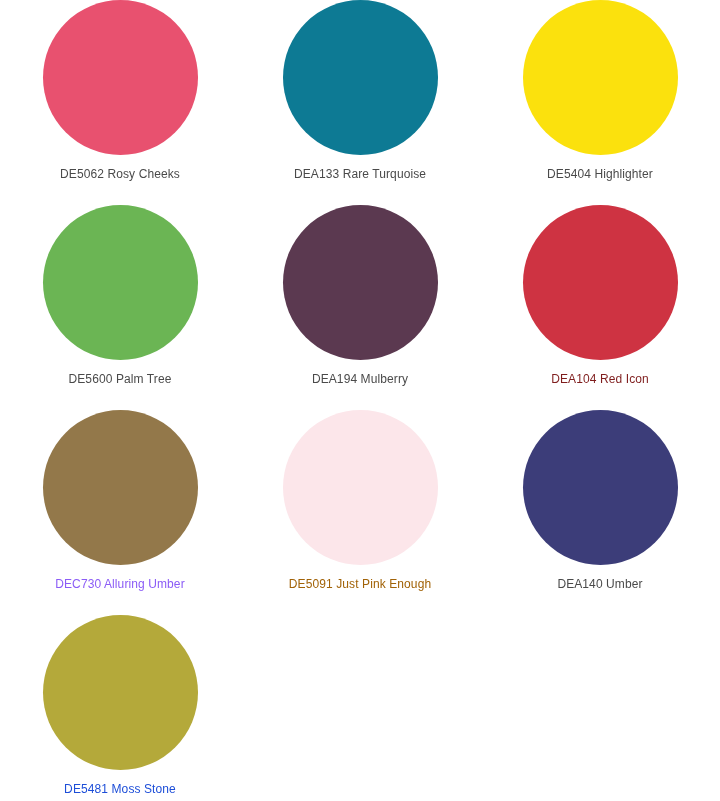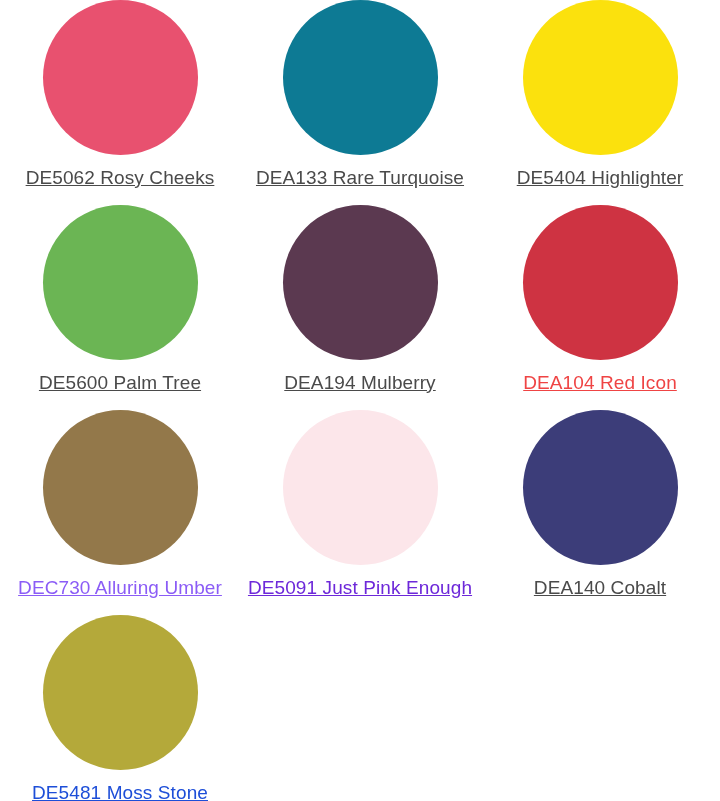--- a/index.html
+++ b/index.html
@@ -30,27 +30,26 @@
   }
   .swatch-circle {
     width: 155px;
     height: 155px;
     border-radius: 50%;
     margin-top: 0px;
     flex: 0 0 auto;
   }
   .swatch-label {
     margin-top: 13px;
-    font-size: 19px;
+    font-size: 12px;
     color: #4a4a4a;
     letter-spacing: 0.1px;
     text-align: center;
     white-space: nowrap;
     line-height: 1.1;
-    text-decoration: underline;
   }
 </style>
 </head>
 <body>
 
 <div id="swatch-grid" style="background: rgb(255, 255, 255);">
     <div class="swatch-cell">
       <div class="swatch-circle" style="background: rgb(232, 81, 111);"></div>
       <div class="swatch-label" style="color: rgb(74, 74, 74);">DE5062 Rosy Cheeks</div>
     </div>
@@ -65,31 +64,31 @@
     <div class="swatch-cell">
       <div class="swatch-circle" style="background: rgb(107, 181, 84);"></div>
       <div class="swatch-label" style="color: rgb(74, 74, 74);">DE5600 Palm Tree</div>
     </div>
     <div class="swatch-cell">
       <div class="swatch-circle" style="background: rgb(91, 57, 80);"></div>
       <div class="swatch-label" style="color: rgb(74, 74, 74); text-align: right;">DEA194 Mulberry</div>
     </div>
     <div class="swatch-cell">
       <div class="swatch-circle" style="background: rgb(206, 51, 66);"></div>
-      <div class="swatch-label" style="color: #ef4444;">DEA104 Red Icon</div>
+      <div class="swatch-label" style="color: #7f1d1d;">DEA104 Red Icon</div>
     </div>
     <div class="swatch-cell">
       <div class="swatch-circle" style="background: rgb(147, 120, 74);"></div>
       <div class="swatch-label" style="color: #8b5cf6;">DEC730 Alluring Umber</div>
     </div>
     <div class="swatch-cell">
       <div class="swatch-circle" style="background: rgb(252, 230, 234);"></div>
-      <div class="swatch-label" style="color: #6d28d9;">DE5091 Just Pink Enough</div>
+      <div class="swatch-label" style="color: #a16207;">DE5091 Just Pink Enough</div>
     </div>
     <div class="swatch-cell">
       <div class="swatch-circle" style="background: rgb(60, 61, 121);"></div>
-      <div class="swatch-label" style="color: rgb(74, 74, 74);">DEA140 Cobalt</div>
+      <div class="swatch-label" style="color: rgb(74, 74, 74);">DEA140 Umber</div>
     </div>
     <div class="swatch-cell">
       <div class="swatch-circle" style="background: rgb(180, 169, 58);"></div>
       <div class="swatch-label" style="color: #1d4ed8;">DE5481 Moss Stone</div>
     </div>
   </div>
 
 </body></html>

